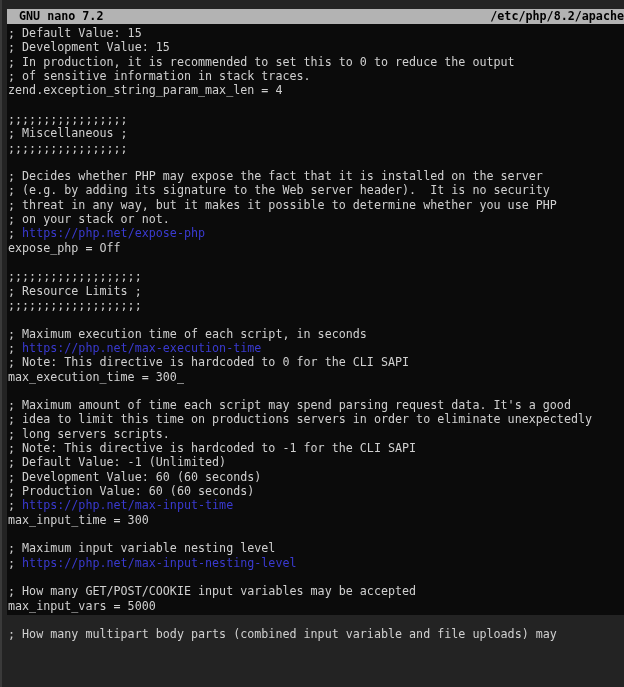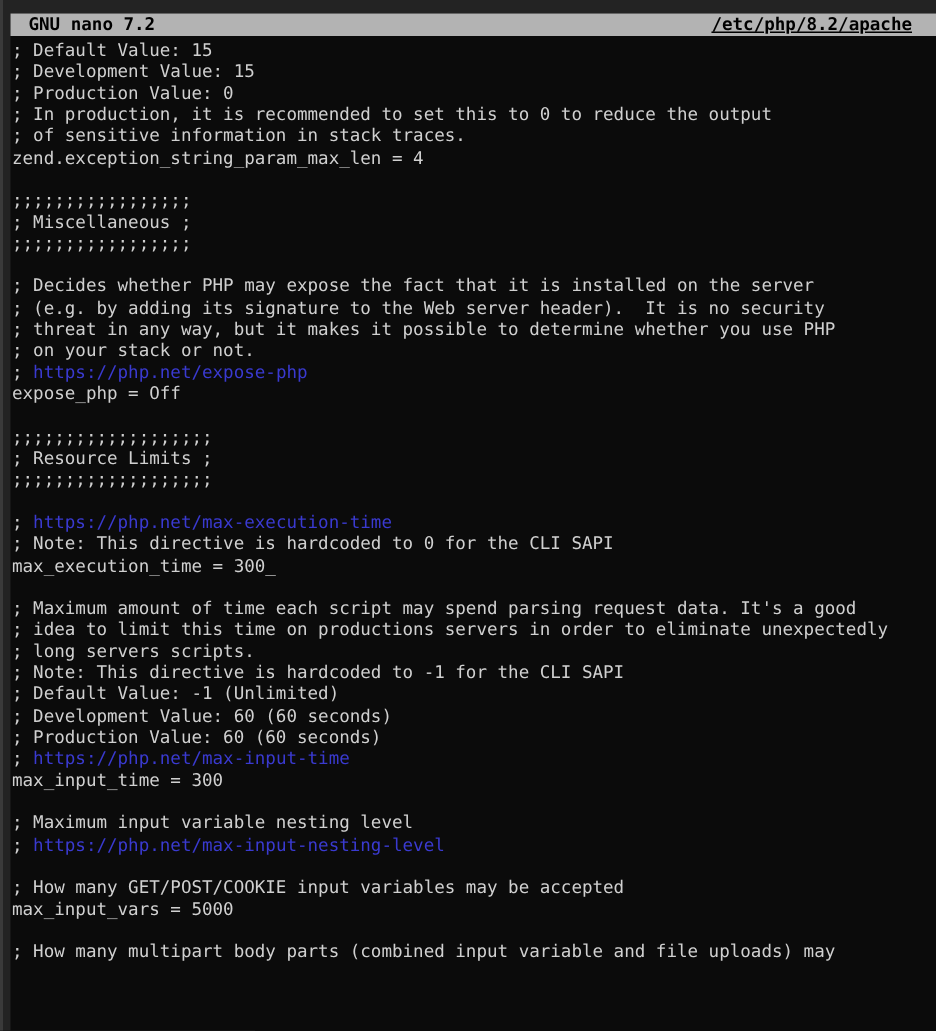--- a/index.html
+++ b/index.html
@@ -18,42 +18,41 @@
     position: absolute;
     left: 0; top: 0;
     width: 2px; height: 687px;
     background: #3a3a3a;
   }
   .terminal {
     position: absolute;
     left: 7px;
     top: 9px;
     width: 617px;
-    height: 678px;
+    height: 606px;
     background: #0b0b0b;
     font-size: 11.7px;
   }
   .titlebar {
     height: 15px;
     background: #b3b3b3;
     color: #000000;
     display: flex;
     justify-content: space-between;
     align-items: center;
     line-height: 15px;
     white-space: pre;
     overflow: hidden;
     font-weight: bold;
   }
   .title-left {
     padding-left: 12px;
   }
   .title-right {
-    padding-right: 16px;
-    text-decoration: underline;
+    padding-right: 0;
   }
   .content {
     padding-top: 2px;
     padding-left: 1px;
     color: #d0d0d0;
     overflow: hidden;
     height: 661px;
   }
   .line {
     height: 14.326px;
@@ -71,40 +70,40 @@
 <div class="edge-strip"></div>
 
 <div class="terminal">
   <div class="titlebar">
     <span class="title-left">GNU nano 7.2</span>
     <span class="title-right">/etc/php/8.2/apache</span>
   </div>
   <div class="content">
       <div class="line"><span class="seg-default">; Default Value: 15</span></div>
       <div class="line"><span class="seg-default">; Development Value: 15</span></div>
-      <div class="line"><span class="seg-default">; Production Value: 0</span></div>
       <div class="line"><span class="seg-default">; In production, it is recommended to set this to 0 to reduce the output</span></div>
       <div class="line"><span class="seg-default">; of sensitive information in stack traces.</span></div>
       <div class="line"><span class="seg-default">zend.exception_string_param_max_len = 4</span></div>
       <div class="line"></div>
       <div class="line"><span class="seg-default">;;;;;;;;;;;;;;;;;</span></div>
       <div class="line"><span class="seg-default">; Miscellaneous ;</span></div>
       <div class="line"><span class="seg-default">;;;;;;;;;;;;;;;;;</span></div>
       <div class="line"></div>
       <div class="line"><span class="seg-default">; Decides whether PHP may expose the fact that it is installed on the server</span></div>
       <div class="line"><span class="seg-default">; (e.g. by adding its signature to the Web server header).  It is no security</span></div>
       <div class="line"><span class="seg-default">; threat in any way, but it makes it possible to determine whether you use PHP</span></div>
       <div class="line"><span class="seg-default">; on your stack or not.</span></div>
       <div class="line"><span class="seg-default">; </span><span class="seg-link">https://php.net/expose-php</span></div>
       <div class="line"><span class="seg-default">expose_php = Off</span></div>
       <div class="line"></div>
       <div class="line"><span class="seg-default">;;;;;;;;;;;;;;;;;;;</span></div>
       <div class="line"><span class="seg-default">; Resource Limits ;</span></div>
       <div class="line"><span class="seg-default">;;;;;;;;;;;;;;;;;;;</span></div>
       <div class="line"></div>
+      <div class="line"><span class="seg-default">; Maximum execution time of each script, in seconds</span></div>
       <div class="line"><span class="seg-default">; </span><span class="seg-link">https://php.net/max-execution-time</span></div>
       <div class="line"><span class="seg-default">; Note: This directive is hardcoded to 0 for the CLI SAPI</span></div>
       <div class="line"><span class="seg-default">max_execution_time = 300</span><span class="seg-cursor">_</span></div>
       <div class="line"></div>
       <div class="line"><span class="seg-default">; Maximum amount of time each script may spend parsing request data. It's a good</span></div>
       <div class="line"><span class="seg-default">; idea to limit this time on productions servers in order to eliminate unexpectedly</span></div>
       <div class="line"><span class="seg-default">; long servers scripts.</span></div>
       <div class="line"><span class="seg-default">; Note: This directive is hardcoded to -1 for the CLI SAPI</span></div>
       <div class="line"><span class="seg-default">; Default Value: -1 (Unlimited)</span></div>
       <div class="line"><span class="seg-default">; Development Value: 60 (60 seconds)</span></div>

